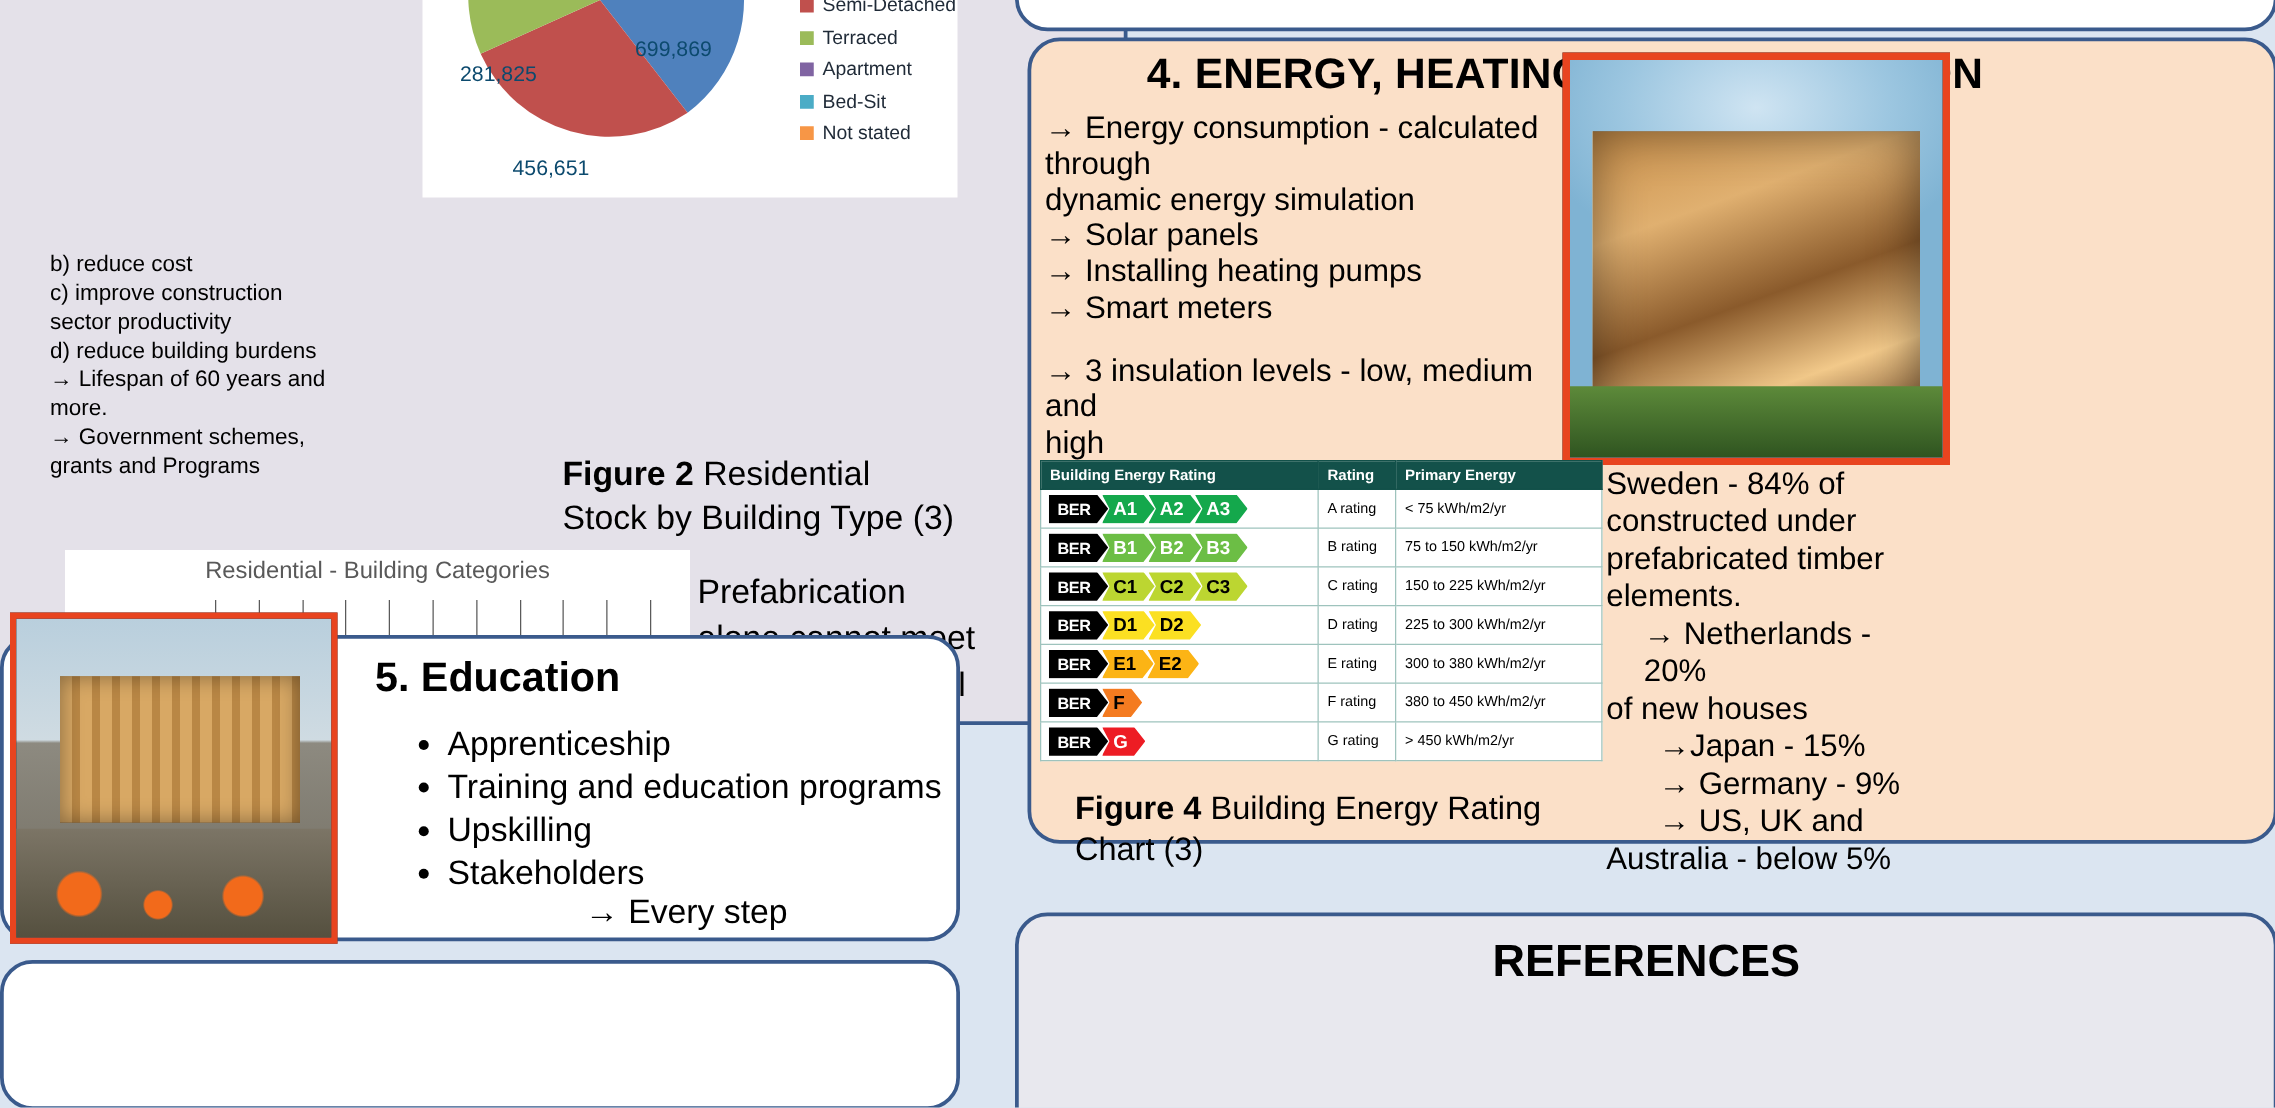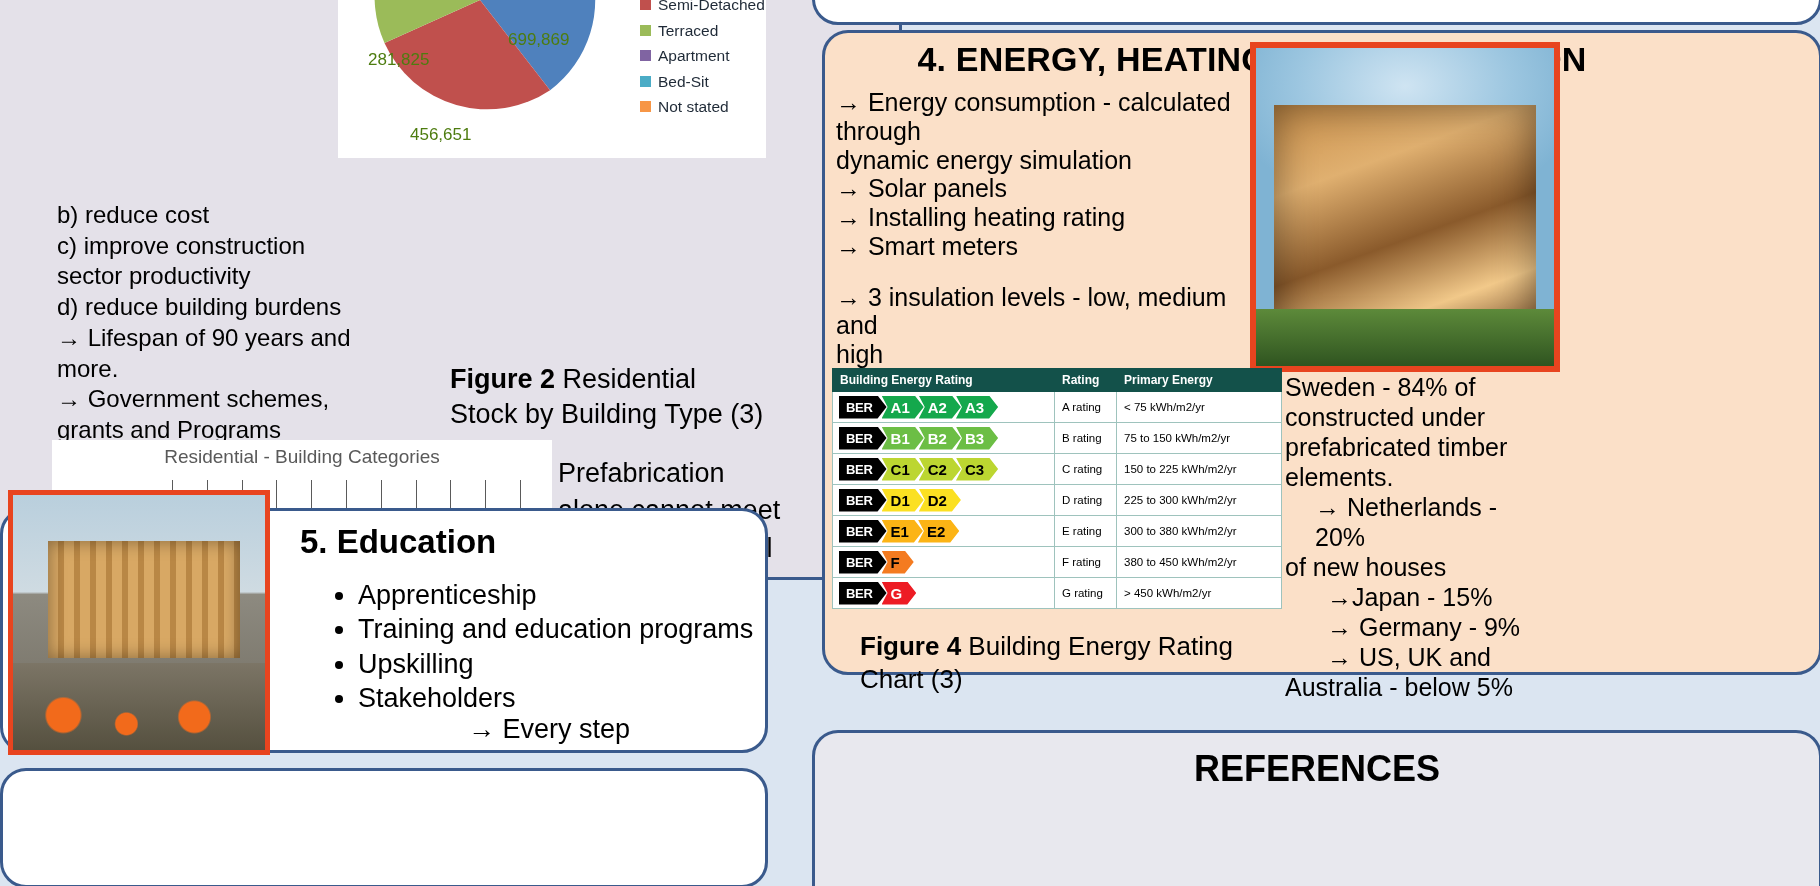--- a/index.html
+++ b/index.html
@@ -14,37 +14,37 @@
 
   
   #left-col {
     position: absolute; left: -18px; top: -200px;
     width: 920px; height: 780px;
     background: #e4e1e9;
     border: 3px solid #3a5a8c;
     border-radius: 26px;
   }
   #left-text {
-    position: absolute; left: 57px; top: 200px;
+    position: absolute; left: 40px; top: 200px;
     width: 345px;
-    font-size: 24px; line-height: 1.28; color: #000;
+    font-size: 18px; line-height: 1.28; color: #000;
   }
   #left-text div { white-space: nowrap; }
 
   
   #pie-block {
     position: absolute; left: 338px; top: -130px;
     width: 428px; height: 288px;
     background: #fff;
     overflow: hidden;
   }
   #pie-wrap { position: absolute; left: 22px; top: 10px; width: 240px; height: 240px; }
   #pie { width: 240px; height: 240px; }
   .pie-label {
-    position: absolute; font-size: 17px; color: #4d7c0f;
+    position: absolute; font-size: 17px; color: #0c4a6e;
     font-family: "Liberation Sans", sans-serif;
   }
   #lbl-blue { left: 148px; top: 150px; }
   #lbl-green { left: 8px; top: 170px; }
   #lbl-red { left: 50px; top: 245px; }
   #legend {
     position: absolute; left: 302px; top: 122px;
     font-size: 15.5px; color: #1f2a37; line-height: 1;
   }
   .legend-row { display: flex; align-items: center; height: 25.5px; }
@@ -246,21 +246,21 @@
 
 <div class="stage">
 
   <div id="left-col"></div>
 
   <div id="left-text">
     <div>b) reduce cost</div>
     <div>c) improve construction</div>
     <div>sector productivity</div>
     <div>d) reduce building burdens</div>
-    <div>→ Lifespan of 90 years and</div>
+    <div>→ Lifespan of 60 years and</div>
     <div>more.</div>
     <div>→ Government schemes,</div>
     <div>grants and Programs</div>
   </div>
 
   <div id="pie-block">
     <div id="pie-wrap">
       <svg id="pie" viewBox="0 0 100 100">
 
         <path d="M50 50 L50 3 A47 47 0 0 1 79.2 87.6 Z" fill="#4f81bd"></path>
@@ -375,21 +375,21 @@
 
   <div id="top-right-panel"></div>
 
   <div id="energy-panel"></div>
   <div id="energy-title">4. ENERGY, HEATING AND VENTILATION</div>
 
   <div id="energy-bullets">
     <div>→ Energy consumption - calculated through</div>
     <div>dynamic energy simulation</div>
     <div>→ Solar panels</div>
-    <div>→ Installing heating rating</div>
+    <div>→ Installing heating pumps</div>
     <div>→ Smart meters</div>
     <div class="gap"></div>
     <div>→ 3 insulation levels - low, medium and</div>
     <div>high</div>
     <div>→ min BER of A2 for new builds - 70%</div>
     <div>reduction in Co2 emissions</div>
   </div>
 
   <div id="energy-img">
     <div class="img-house"></div>

